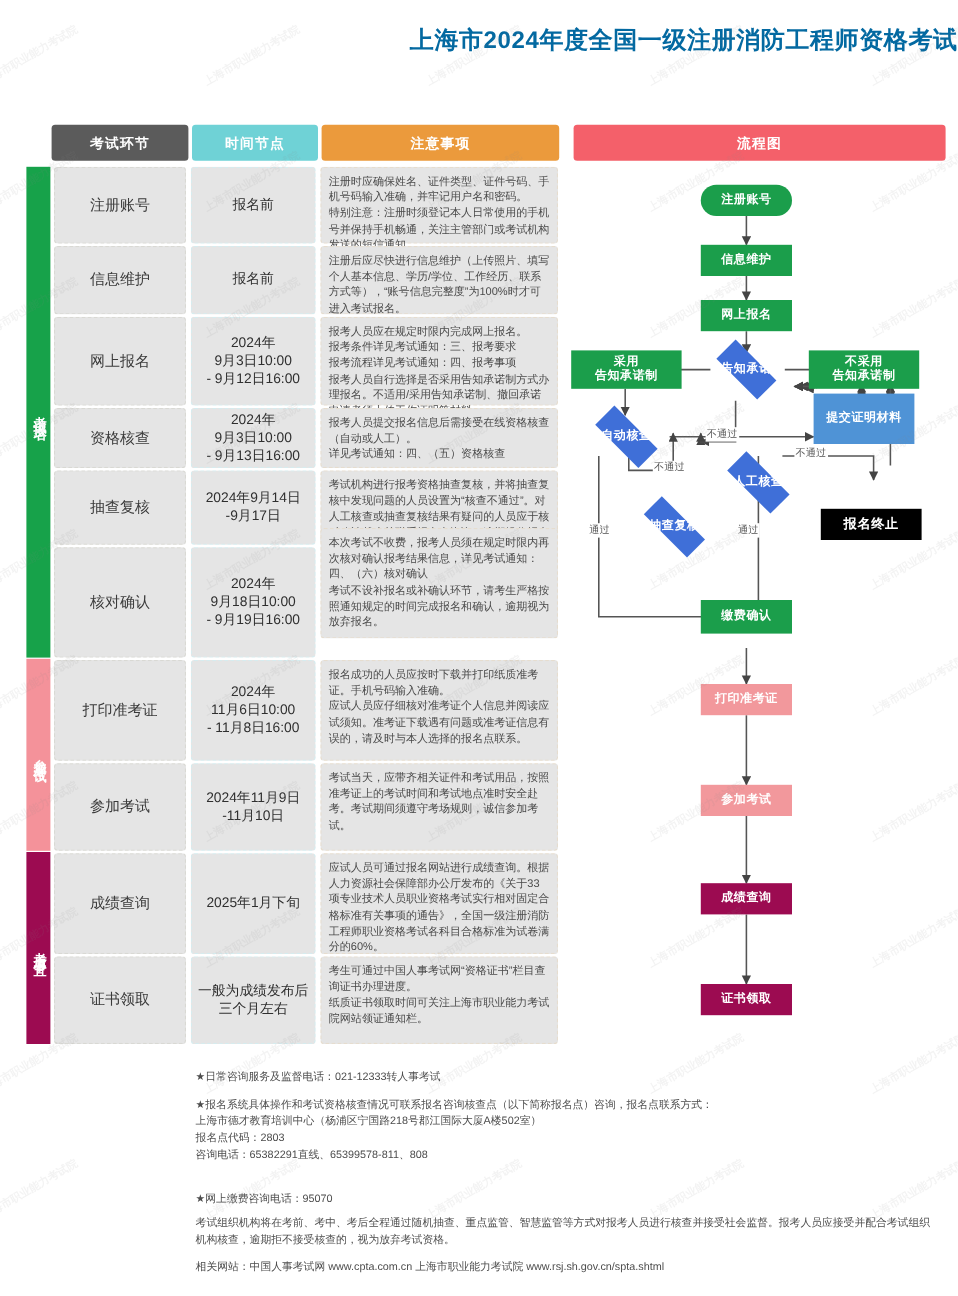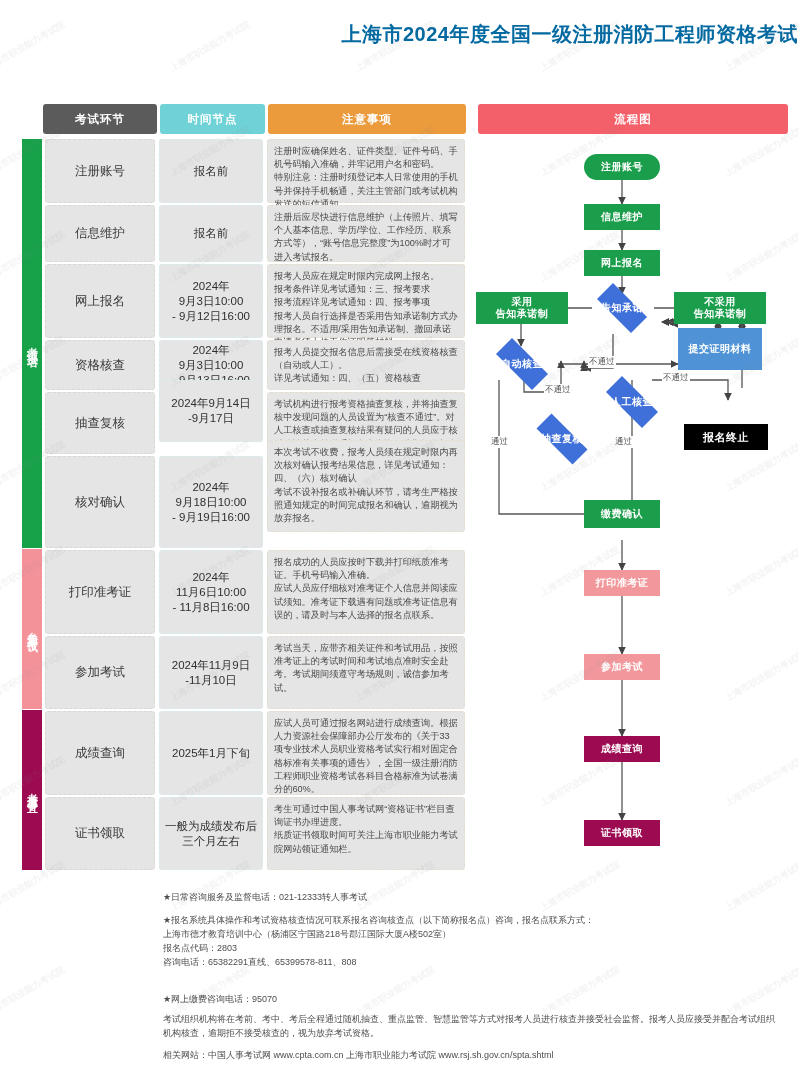--- a/index.html
+++ b/index.html
@@ -133,21 +133,21 @@
   <div class="cell c-stage" style="top:340px;height:50px">资格核查</div>
   <div class="cell c-time" style="top:340px;height:50px">
       <div class="tl">2024年
 9月3日10:00
 - 9月13日16:00</div>
     </div>
   <div class="cell c-note" style="top:340px;height:50px">报考人员提交报名信息后需接受在线资格核查（自动或人工）。
 详见考试通知：四、（五）资格核查</div>
 
   <div class="cell c-stage" style="top:392px;height:62px">抽查复核</div>
-  <div class="cell c-time" style="top:380px;height:62px">
+  <div class="cell c-time" style="top:392px;height:62px">
       <div class="tl">2024年9月14日
 -9月17日</div>
     </div>
   <div class="cell c-note" style="top:392px;height:62px">考试机构进行报考资格抽查复核，并将抽查复核中发现问题的人员设置为“核查不通过”。对人工核查或抽查复核结果有疑问的人员应于核对确认截止前联系报名点咨询，逾期操作报名不成功。</div>
 
   <div class="cell c-stage" style="top:456px;height:92px">核对确认</div>
   <div class="cell c-time" style="top:456px;height:92px">
       <div class="tl">2024年
 9月18日10:00
 - 9月19日16:00</div>

